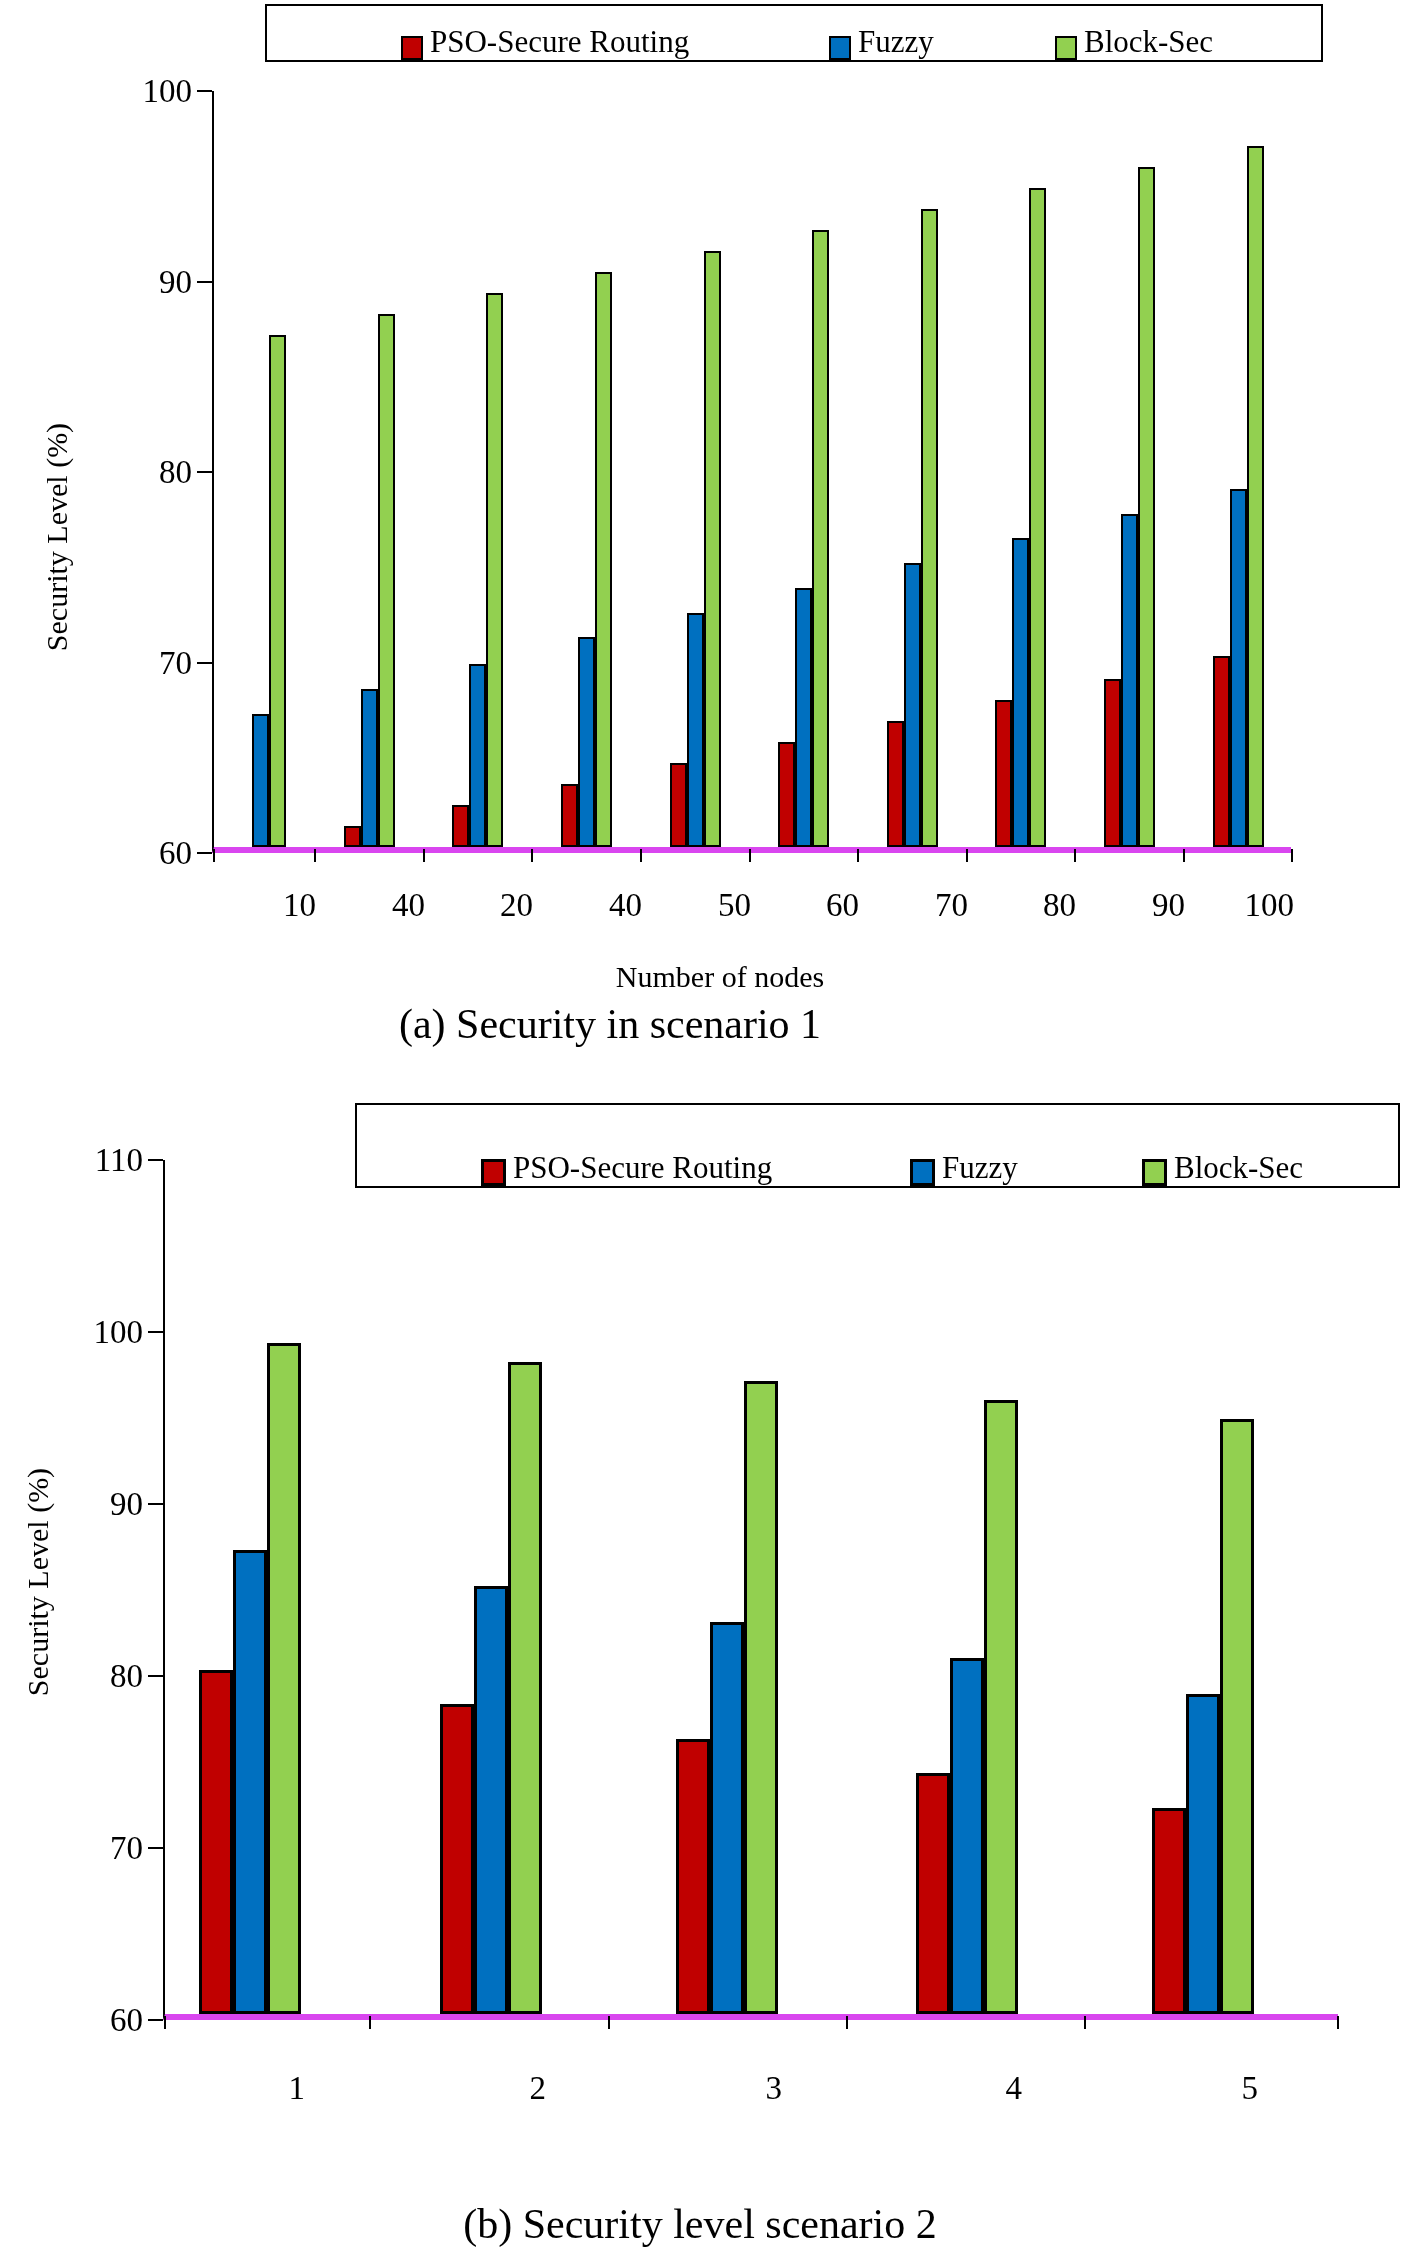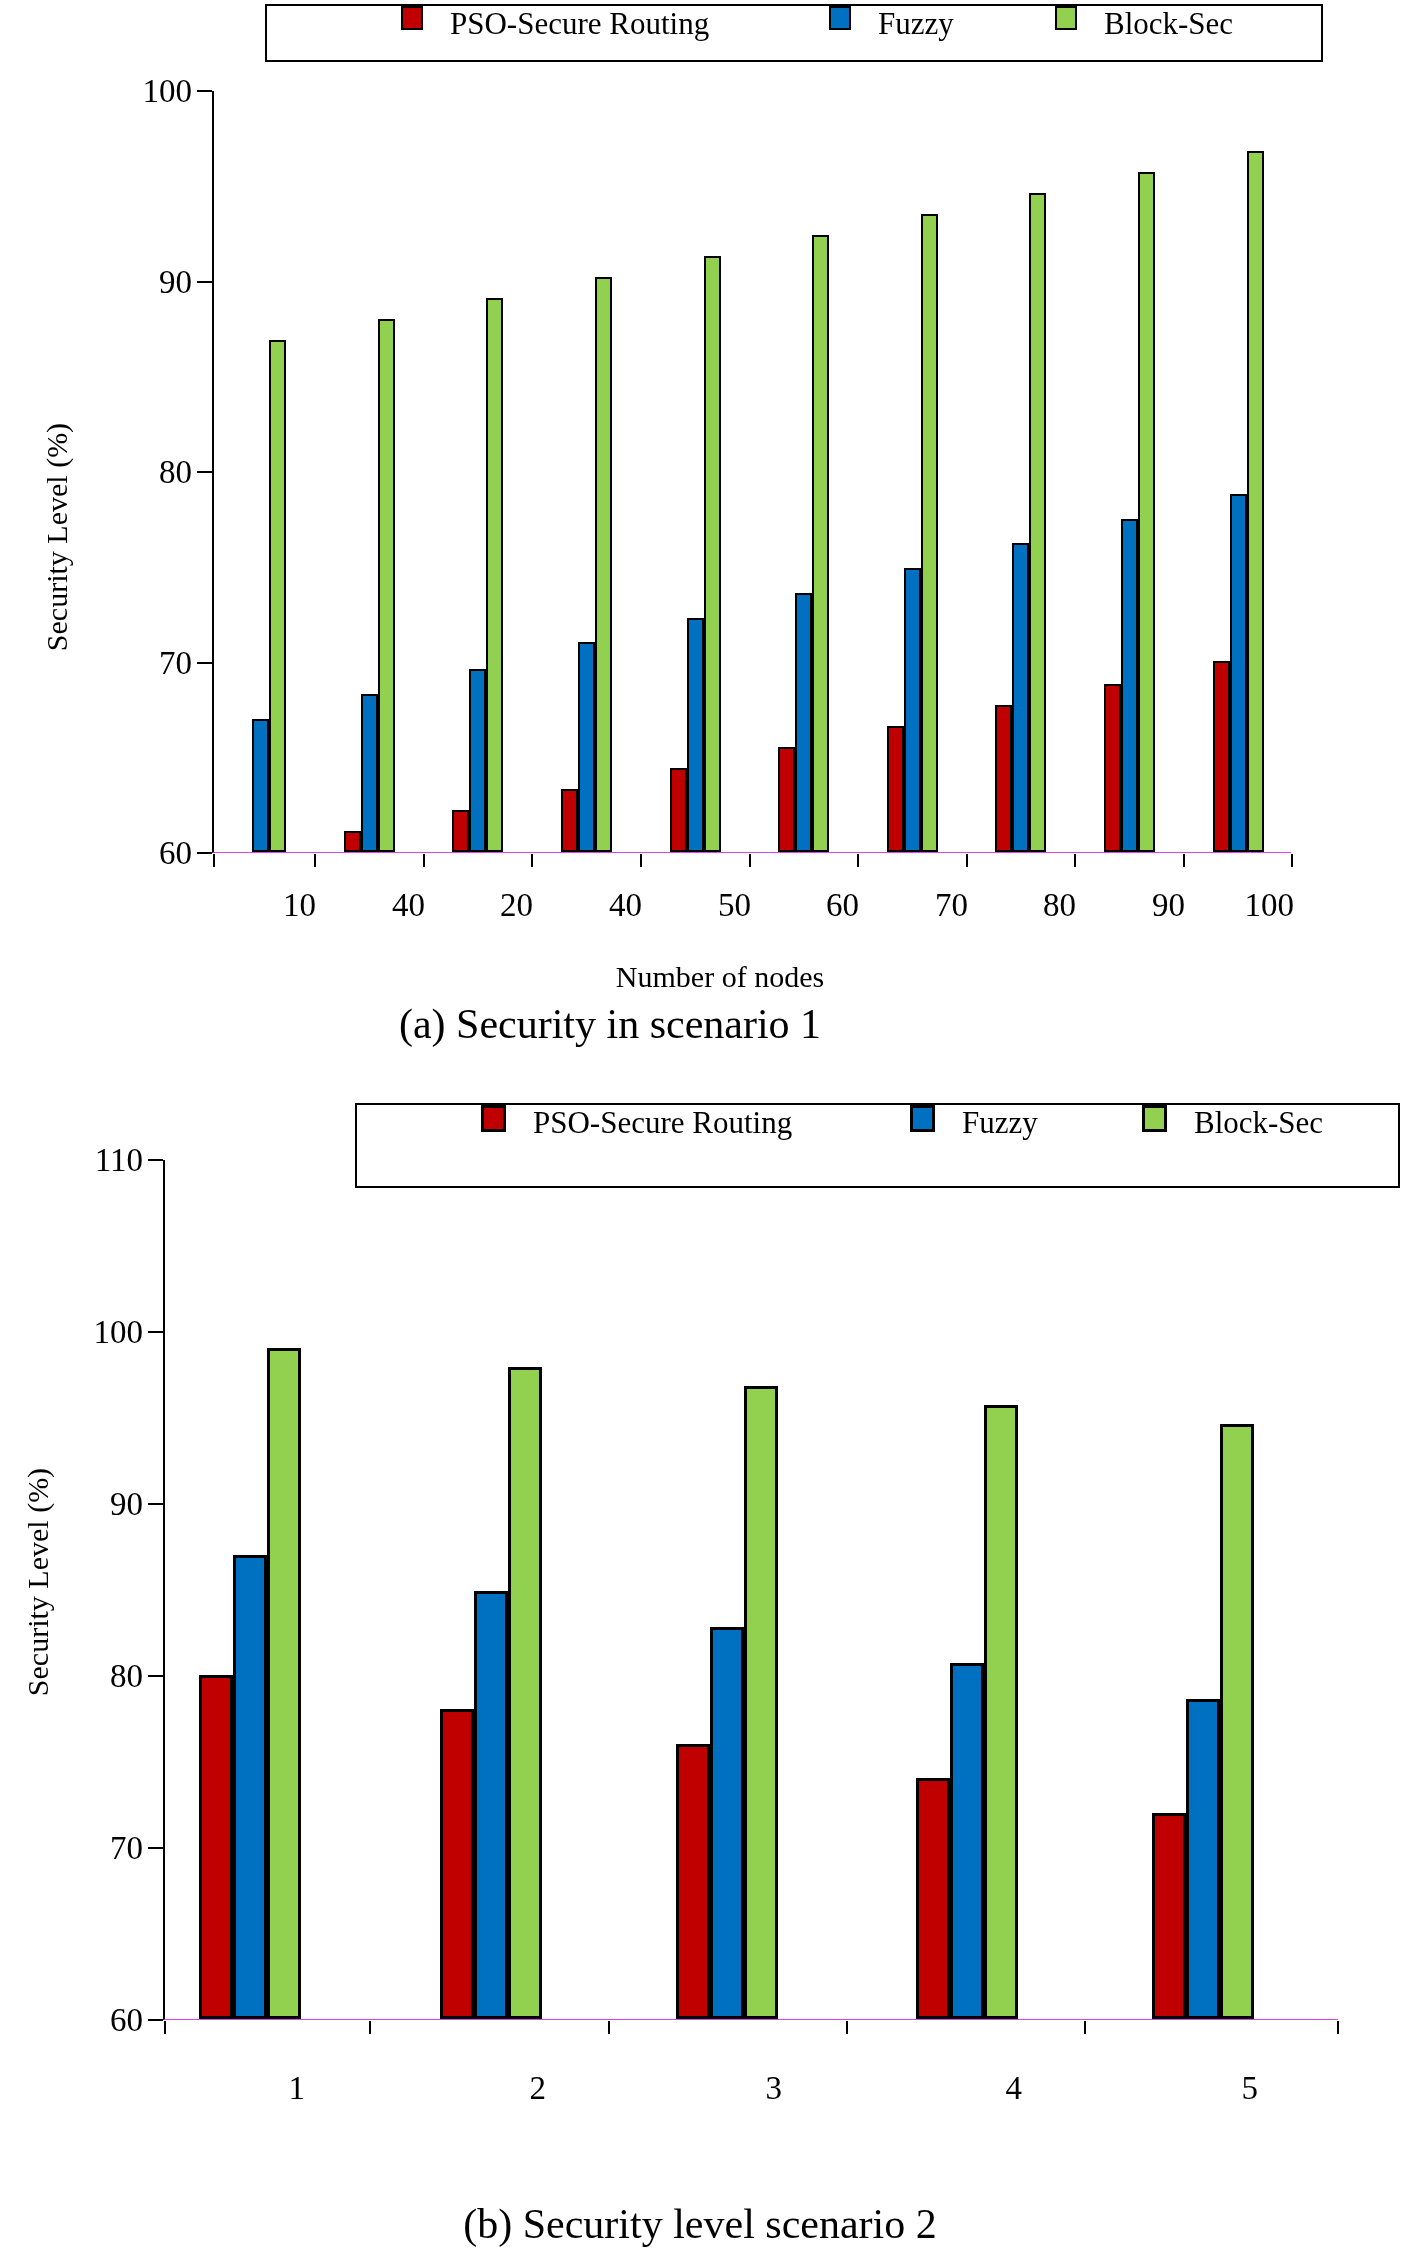--- a/index.html
+++ b/index.html
@@ -13,29 +13,29 @@
     color: #000000;
     overflow: hidden;
   }
   .legend {
     position: absolute;
     border: 2px solid #000000;
     background: #ffffff;
   }
   #legendA { left: 265px; top: 4px;    width: 1058px; height: 58px; }
   #legendB { left: 355px; top: 1103px; width: 1045px; height: 85px; }
-  .legend-item { position: absolute; top: 0; height: 100%; display: flex; align-items: flex-start; gap: 20px; }
+  .legend-item { position: absolute; top: 0; height: 100%; display: flex; align-items: flex-end; }
   .swatch { display: inline-block; border: 2px solid #000000; margin-right: 7px; }
   #legendA .swatch { width: 22px; height: 24px; }
   #legendB .swatch { width: 25px; height: 27px; border-width: 3px; }
   .legend-label { font-size: 31px; white-space: nowrap; }
   .plot {
     position: absolute;
     border-left: 2px solid #000000;
-    border-bottom: 1px solid #d946ef;
+    border-bottom: 6px solid #d946ef;
   }
   #plotA { left: 212px; top: 91px;   width: 1079px; height: 762px; }
   #plotB { left: 163px; top: 1160px; width: 1175px; height: 860px; }
   .bar { position: absolute; bottom: 0; border: 2px solid #000000; }
   #plotB .bar { border-width: 3px; }
   .ytick { position: absolute; width: 15px; height: 2px; background: #000; left: -17px; }
   .xtick { position: absolute; width: 2px; height: 13px; background: #000; bottom: -15px; }
   .ytick-label {
     position: absolute; width: 90px; left: -112px;
     font-size: 33px; text-align: right; line-height: 36px;

